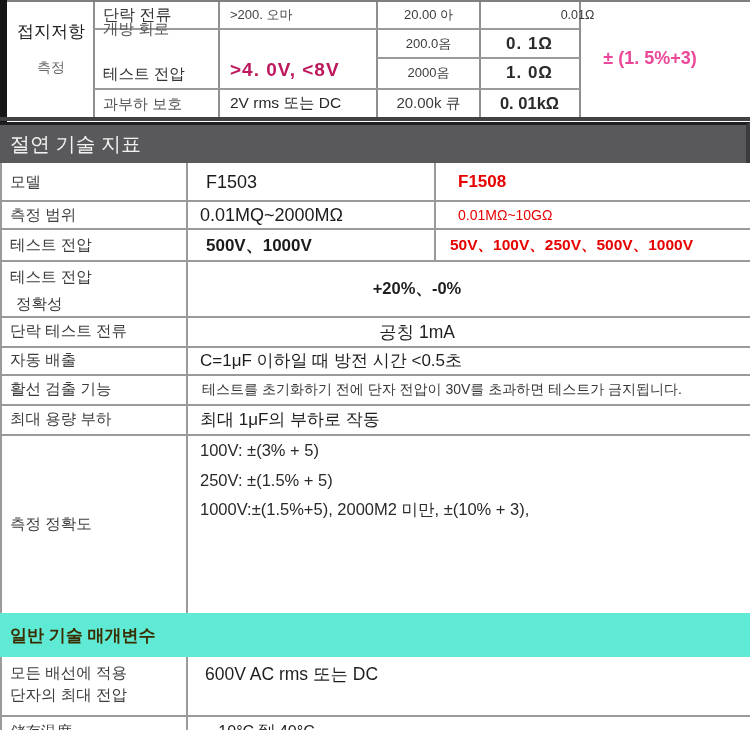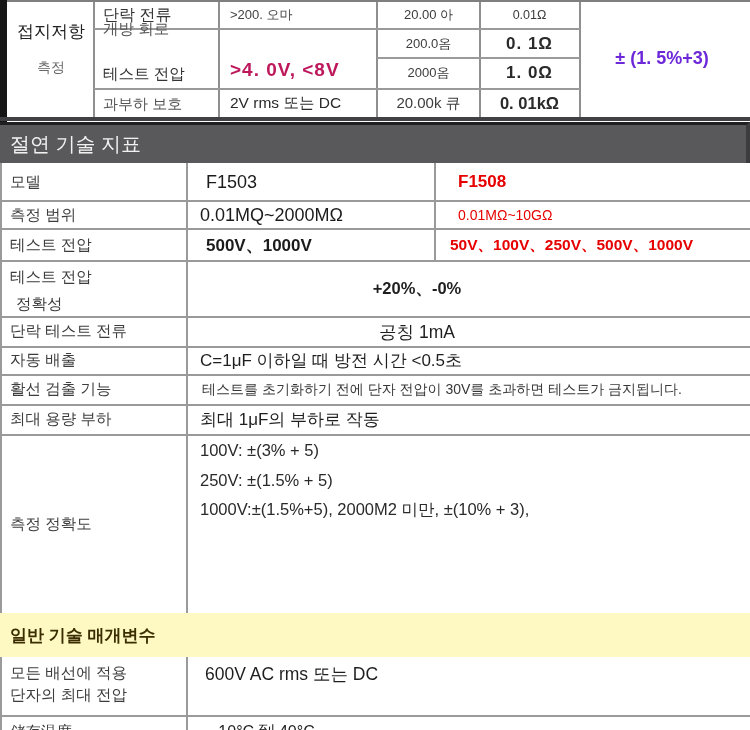--- a/index.html
+++ b/index.html
@@ -26,21 +26,21 @@
 
   .g-range { left:379px; width:99px; height:26px; font-size:13px; color:#3c3c3c; }
   .g-res   { left:481px; width:97px; height:26px; }
 
   
   .bar-gray { position:absolute; left:0; top:122px; width:750px; height:41px;
               background:#59595b; border-top:3px solid #202022; border-right:4px solid #3c3c3e;
               display:flex; align-items:center; }
   .bar-gray span { padding-left:10px; font-size:20px; color:#f2f2f2; }
   .bar-yellow { position:absolute; left:0; top:613px; width:750px; height:44px;
-                background:#fef9c3; display:flex; align-items:center; }
+                background:#5eead4; display:flex; align-items:center; }
   .bar-yellow span { padding-left:10px; font-size:17px; font-weight:bold; color:#3a2d00; }
 
   
   .m-label { left:10px; font-size:15.5px; color:#3d3d3d; }
   .red { color:#e60000; }
   .semibold { font-weight:600; }
 
   .acc-lines { position:absolute; left:200px; top:436px; width:545px;
                font-size:16.5px; line-height:29.5px; color:#2a2a2a; }
   .acc-lines div { white-space:nowrap; }
@@ -76,26 +76,26 @@
 
     <div class="cell g-val3" style="top:2px;font-size:13px;color:#454545;">&gt;200. 오마</div>
     <div class="cell g-val3" style="top:52px;height:36px;font-size:19px;font-weight:bold;color:#be185d;letter-spacing:1px;">&gt;4. 0V, &lt;8V</div>
     <div class="cell g-val3" style="top:90px;height:27px;font-size:15.5px;">2V rms 또는 DC</div>
 
     <div class="cell center g-range" style="top:2px;">20.00 아</div>
     <div class="cell center g-range" style="top:30px;height:27px;">200.0옴</div>
     <div class="cell center g-range" style="top:59px;height:28px;">2000옴</div>
     <div class="cell center g-range" style="top:90px;font-size:15px;">20.00k 큐</div>
 
-    <div class="cell center g-res" style="top:2px;font-size:12.5px;color:#3c3c3c;">0.01Ω</div>
+    <div class="cell center g-res" style="top:2px;font-size:12.5px;color:#3c3c3c;margin-left:48px;">0.01Ω</div>
     <div class="cell center g-res" style="top:30px;height:27px;font-size:17px;font-weight:bold;letter-spacing:1px;">0. 1Ω</div>
     <div class="cell center g-res" style="top:59px;height:28px;font-size:17px;font-weight:bold;letter-spacing:1px;">1. 0Ω</div>
     <div class="cell center g-res" style="top:90px;font-size:16.5px;font-weight:bold;">0. 01kΩ</div>
 
-    <div class="cell center" style="left:592px;top:0;width:140px;height:117px;font-size:18px;font-weight:600;color:#6d28d9;">± (1. 5%+3)</div>
+    <div class="cell center" style="left:580px;top:0;width:140px;height:117px;font-size:18px;font-weight:600;color:#ec4899;">± (1. 5%+3)</div>
   </div>
 
   <div class="bar-gray">
     <span>절연 기술 지표</span>
   </div>
 
   <div>
 
     <div class="vl" style="left:0;top:163px;height:567px;background:#9a9a9a;"></div>
     <div class="vl" style="left:186px;top:163px;height:450px;background:#9a9a9a;"></div>

